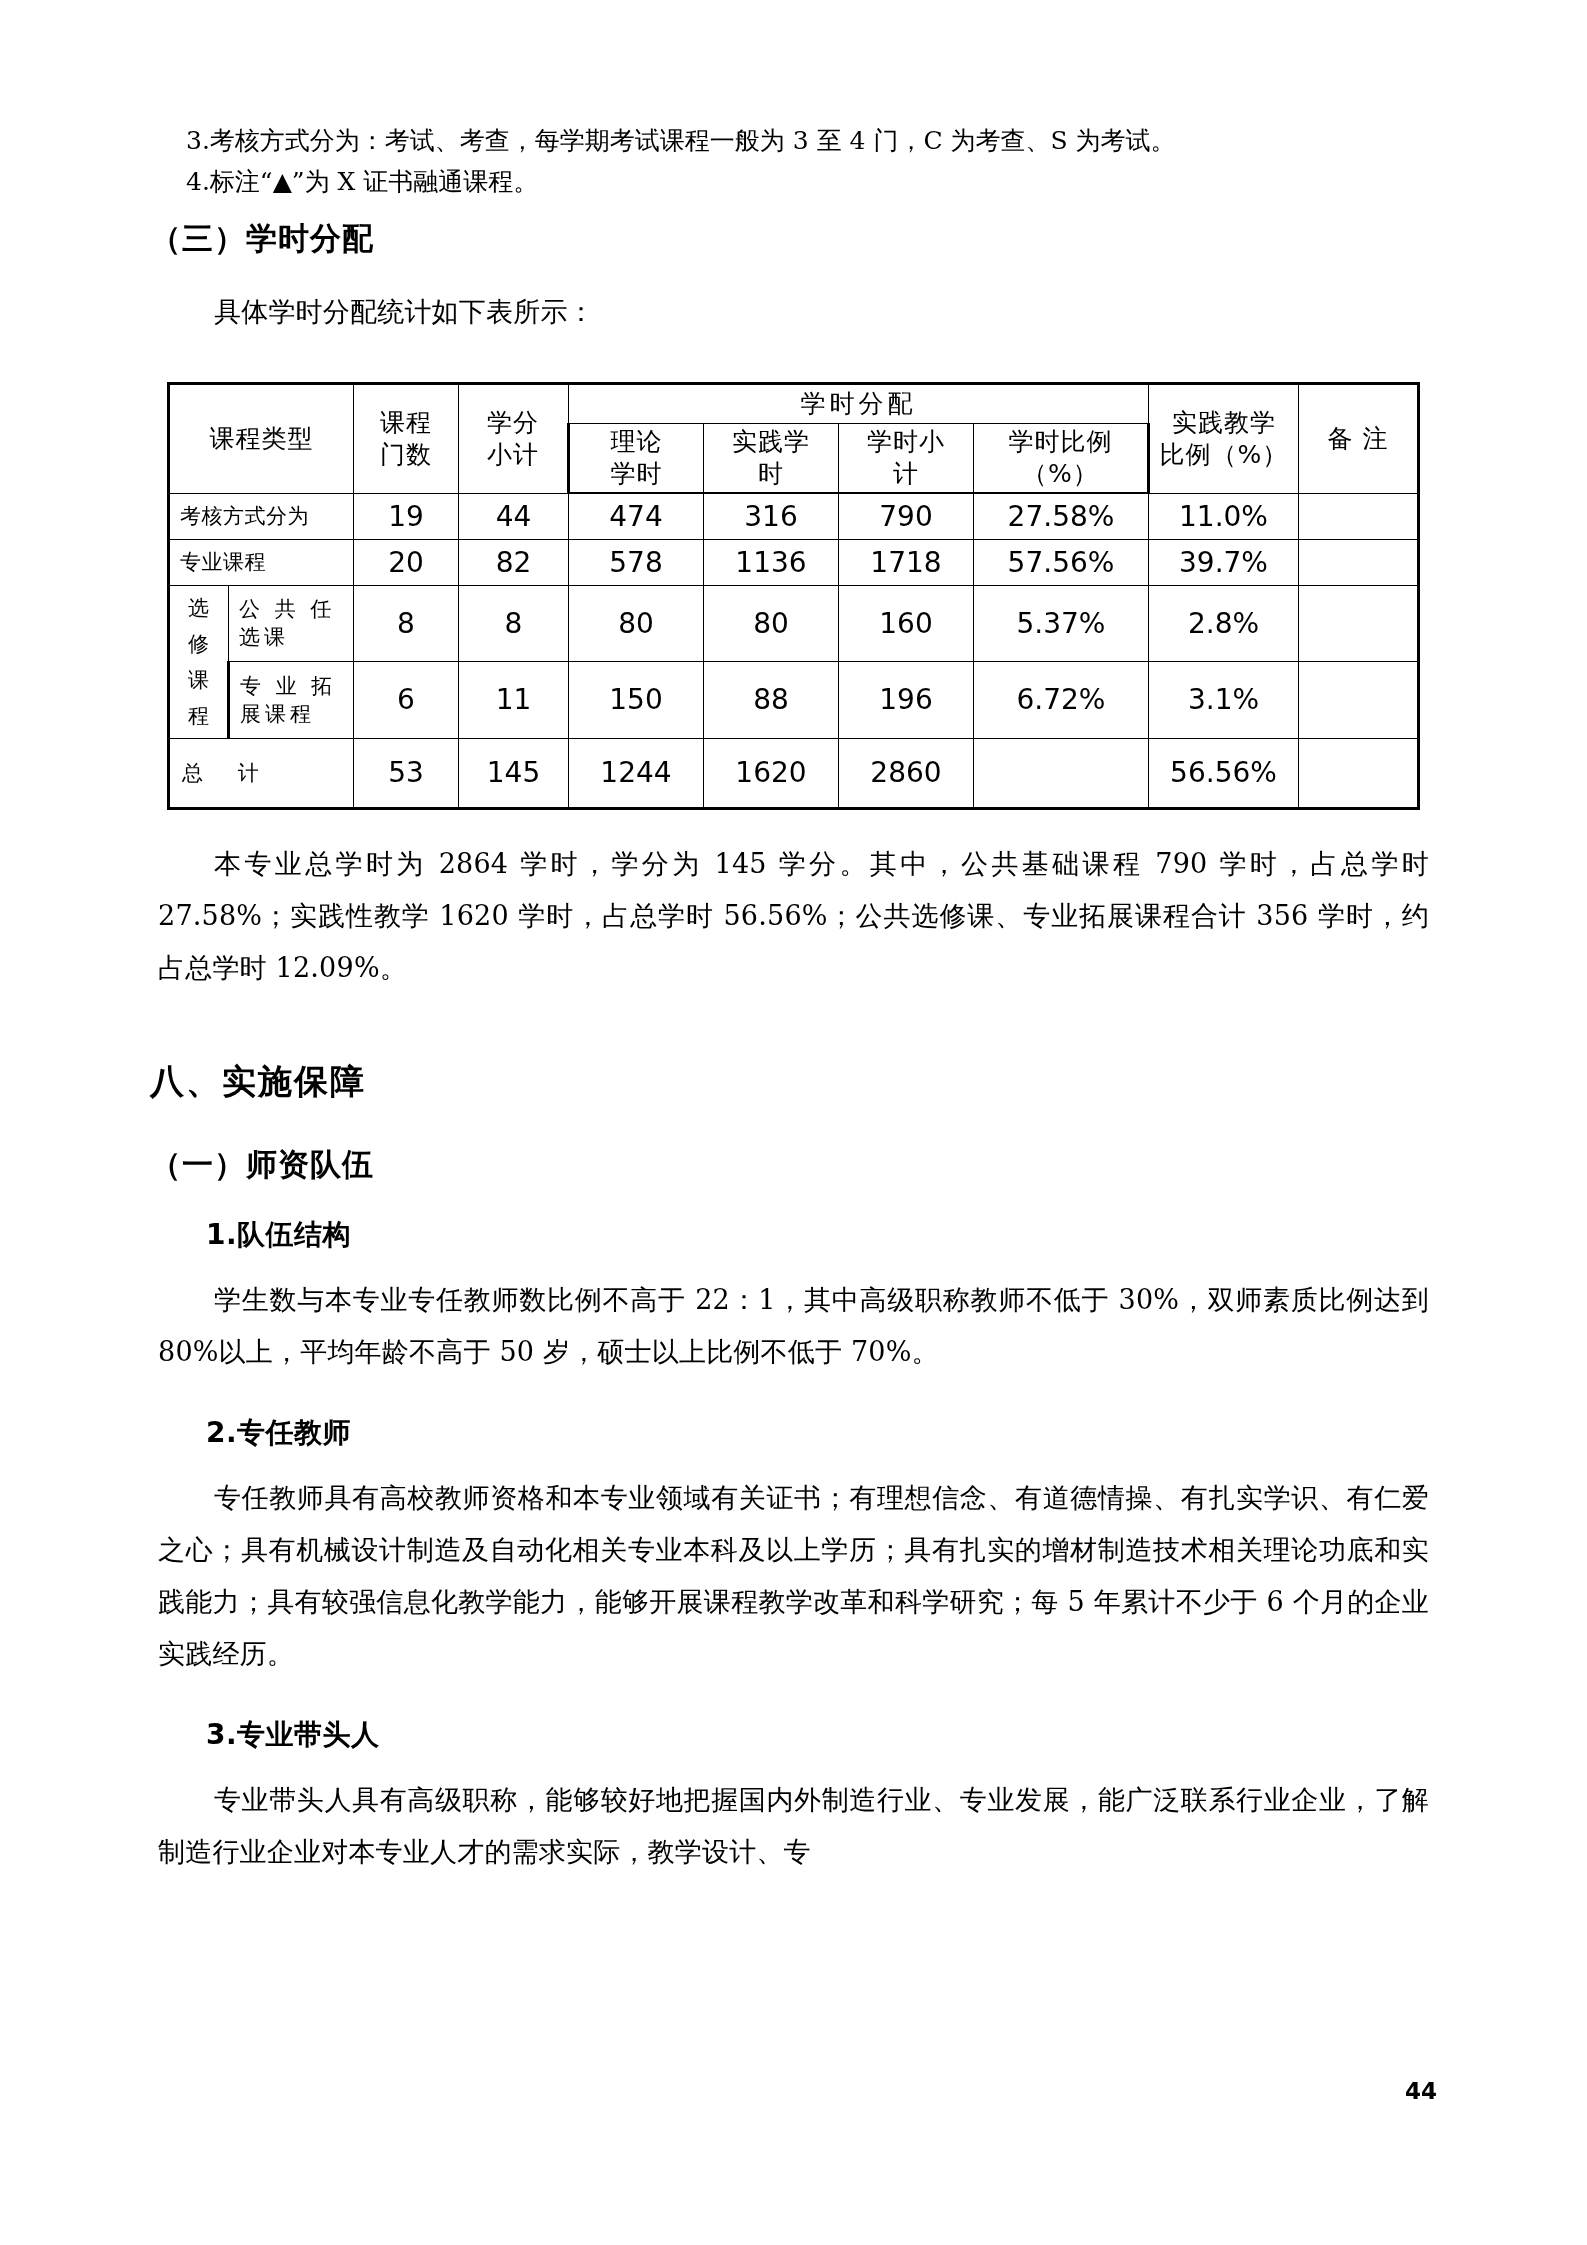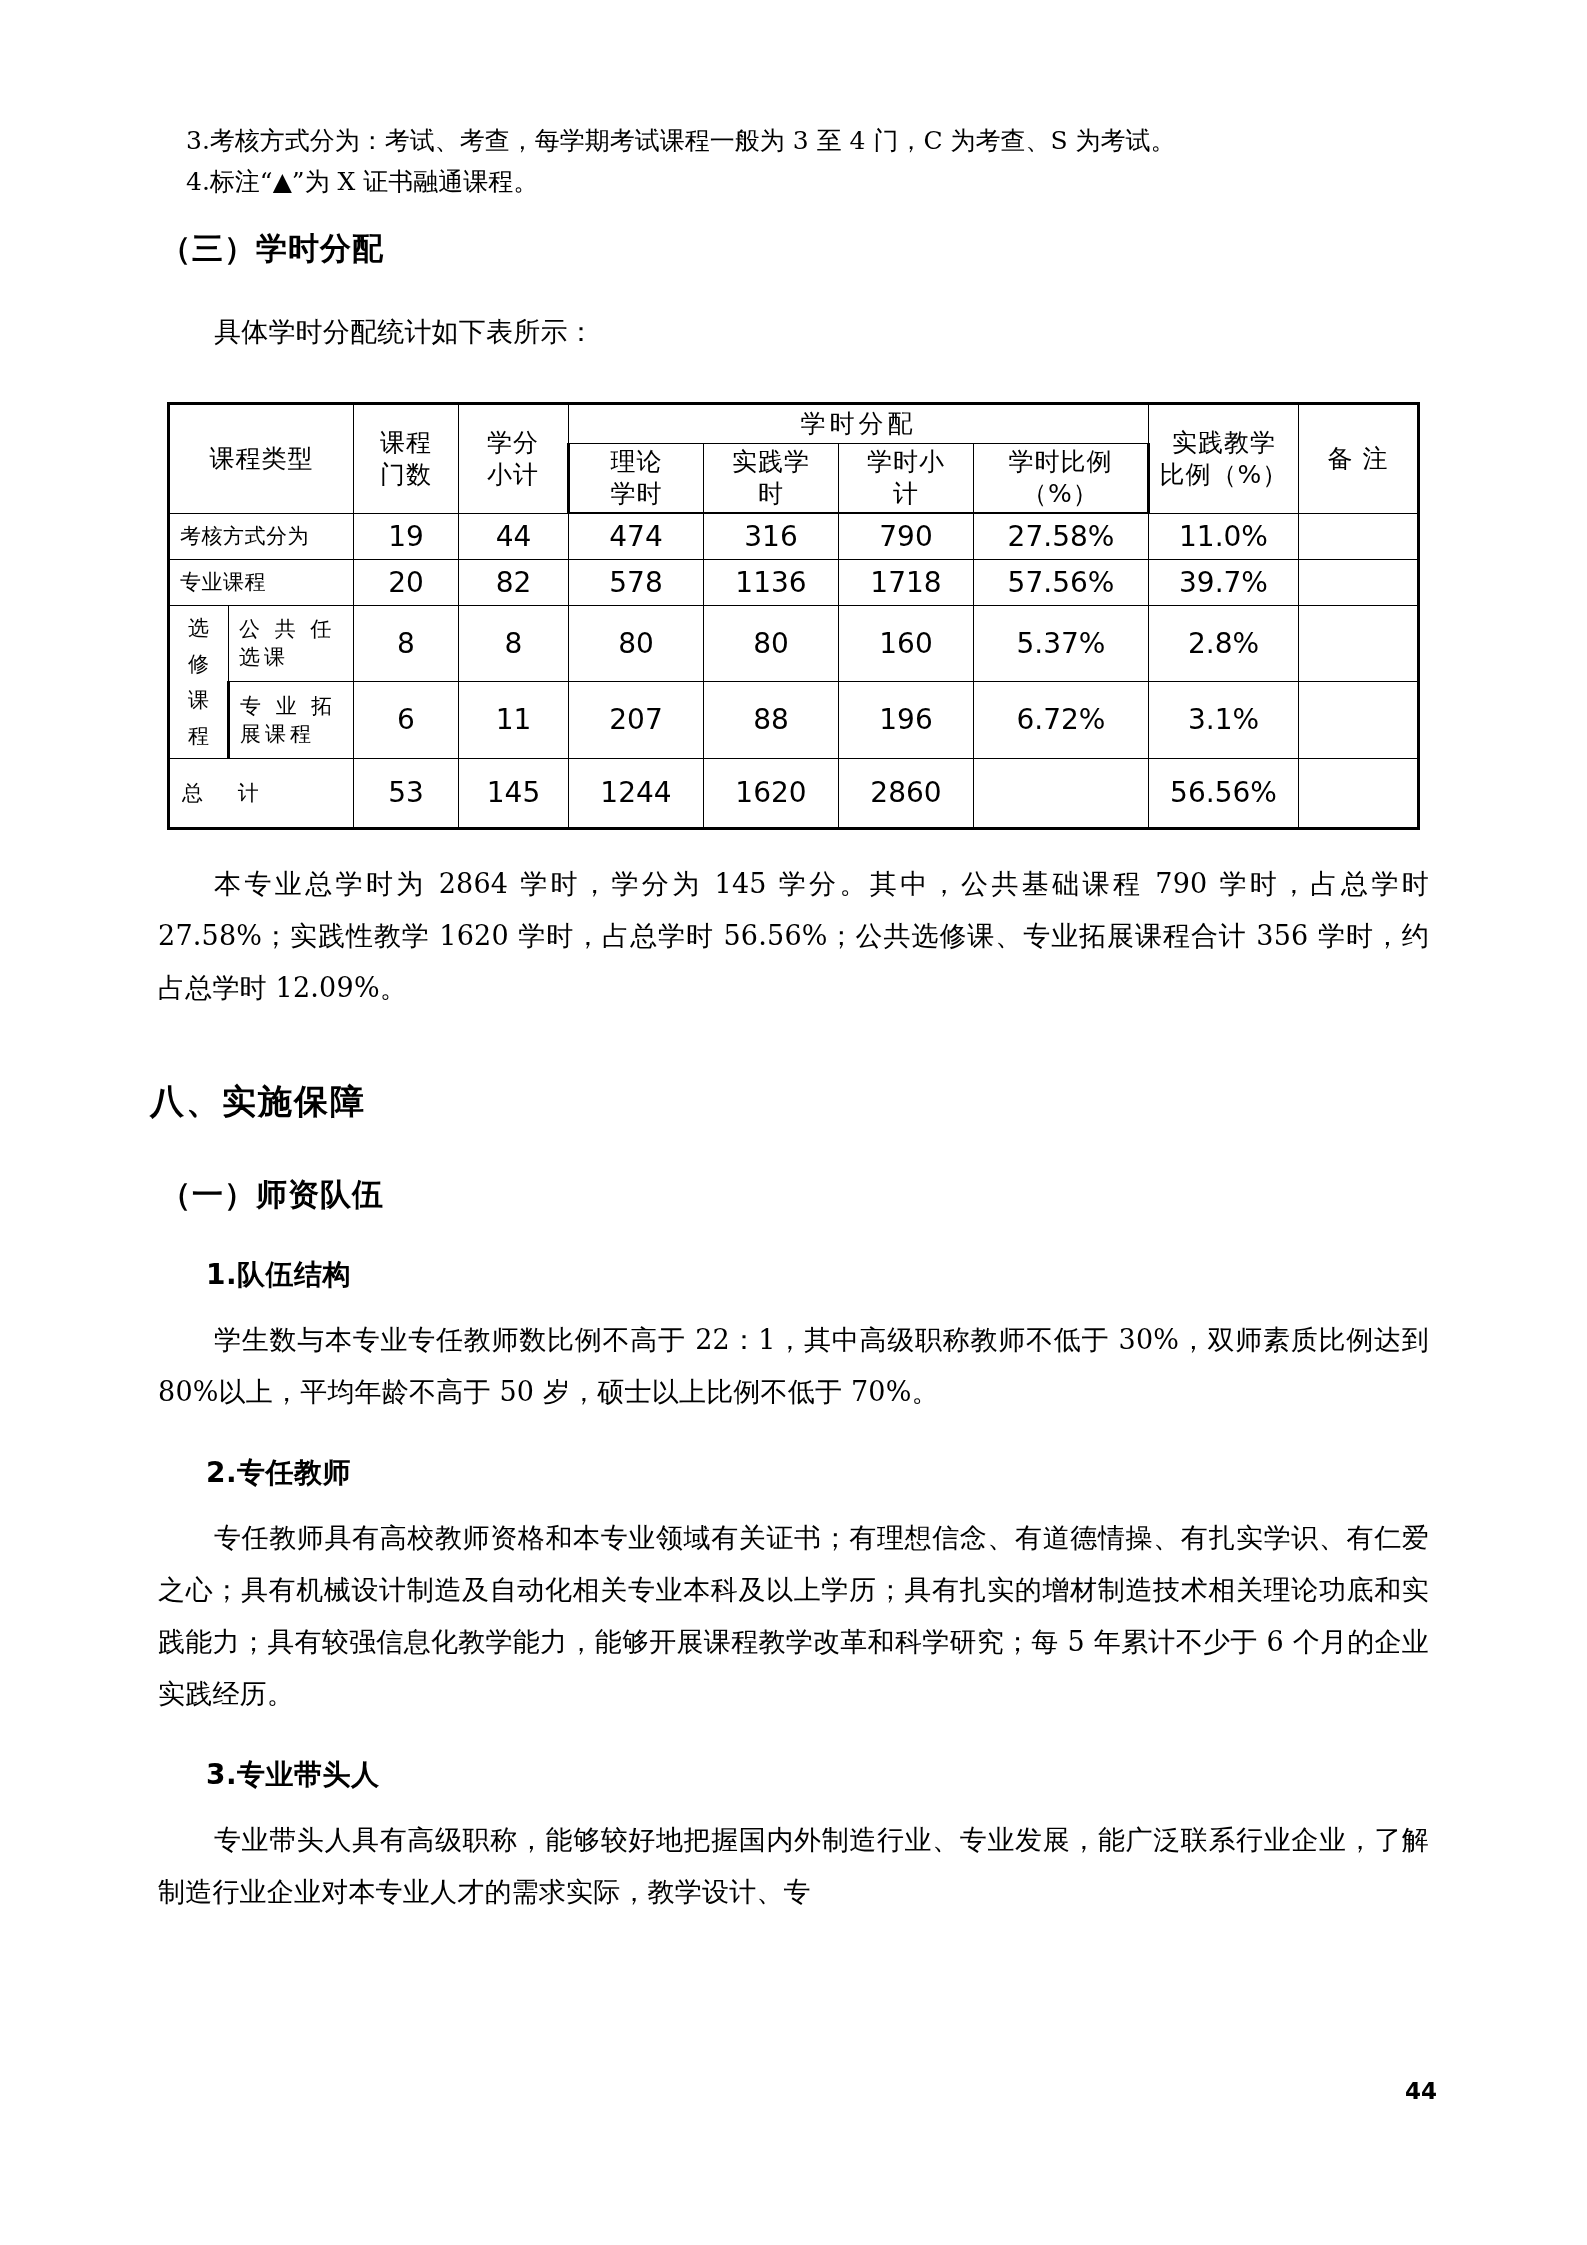--- a/index.html
+++ b/index.html
@@ -40,21 +40,21 @@
     line-height: 41px;
     margin: 0;
     text-indent: 36px;
   }
 
   .h-section {
     font-size: 31px;
     font-weight: bold;
     font-family: "DejaVu Sans", "Liberation Sans", sans-serif;
     line-height: 48px;
-    margin: 10px;
+    margin: 0;
     letter-spacing: 1px;
   }
   .h-major {
     font-size: 34px;
     font-weight: bold;
     font-family: "DejaVu Sans", "Liberation Sans", sans-serif;
     line-height: 54px;
     margin: 0;
     letter-spacing: 2px;
   }
@@ -270,21 +270,21 @@
           <td class="numcell">80</td>
           <td class="numcell">160</td>
           <td class="numcell">5.37%</td>
           <td class="numcell">2.8%</td>
           <td class="numcell"></td>
         </tr>
         <tr class="rowh-62">
           <td class="rowlabel-spread">专 业 拓展课程</td>
           <td class="numcell">6</td>
           <td class="numcell">11</td>
-          <td class="numcell">207</td>
+          <td class="numcell">150</td>
           <td class="numcell">88</td>
           <td class="numcell">196</td>
           <td class="numcell">6.72%</td>
           <td class="numcell">3.1%</td>
           <td class="numcell"></td>
         </tr>
         <tr class="rowh-70 last-row">
           <td class="totlabel" colspan="2">总    计</td>
           <td class="numcell">53</td>
           <td class="numcell">145</td>

